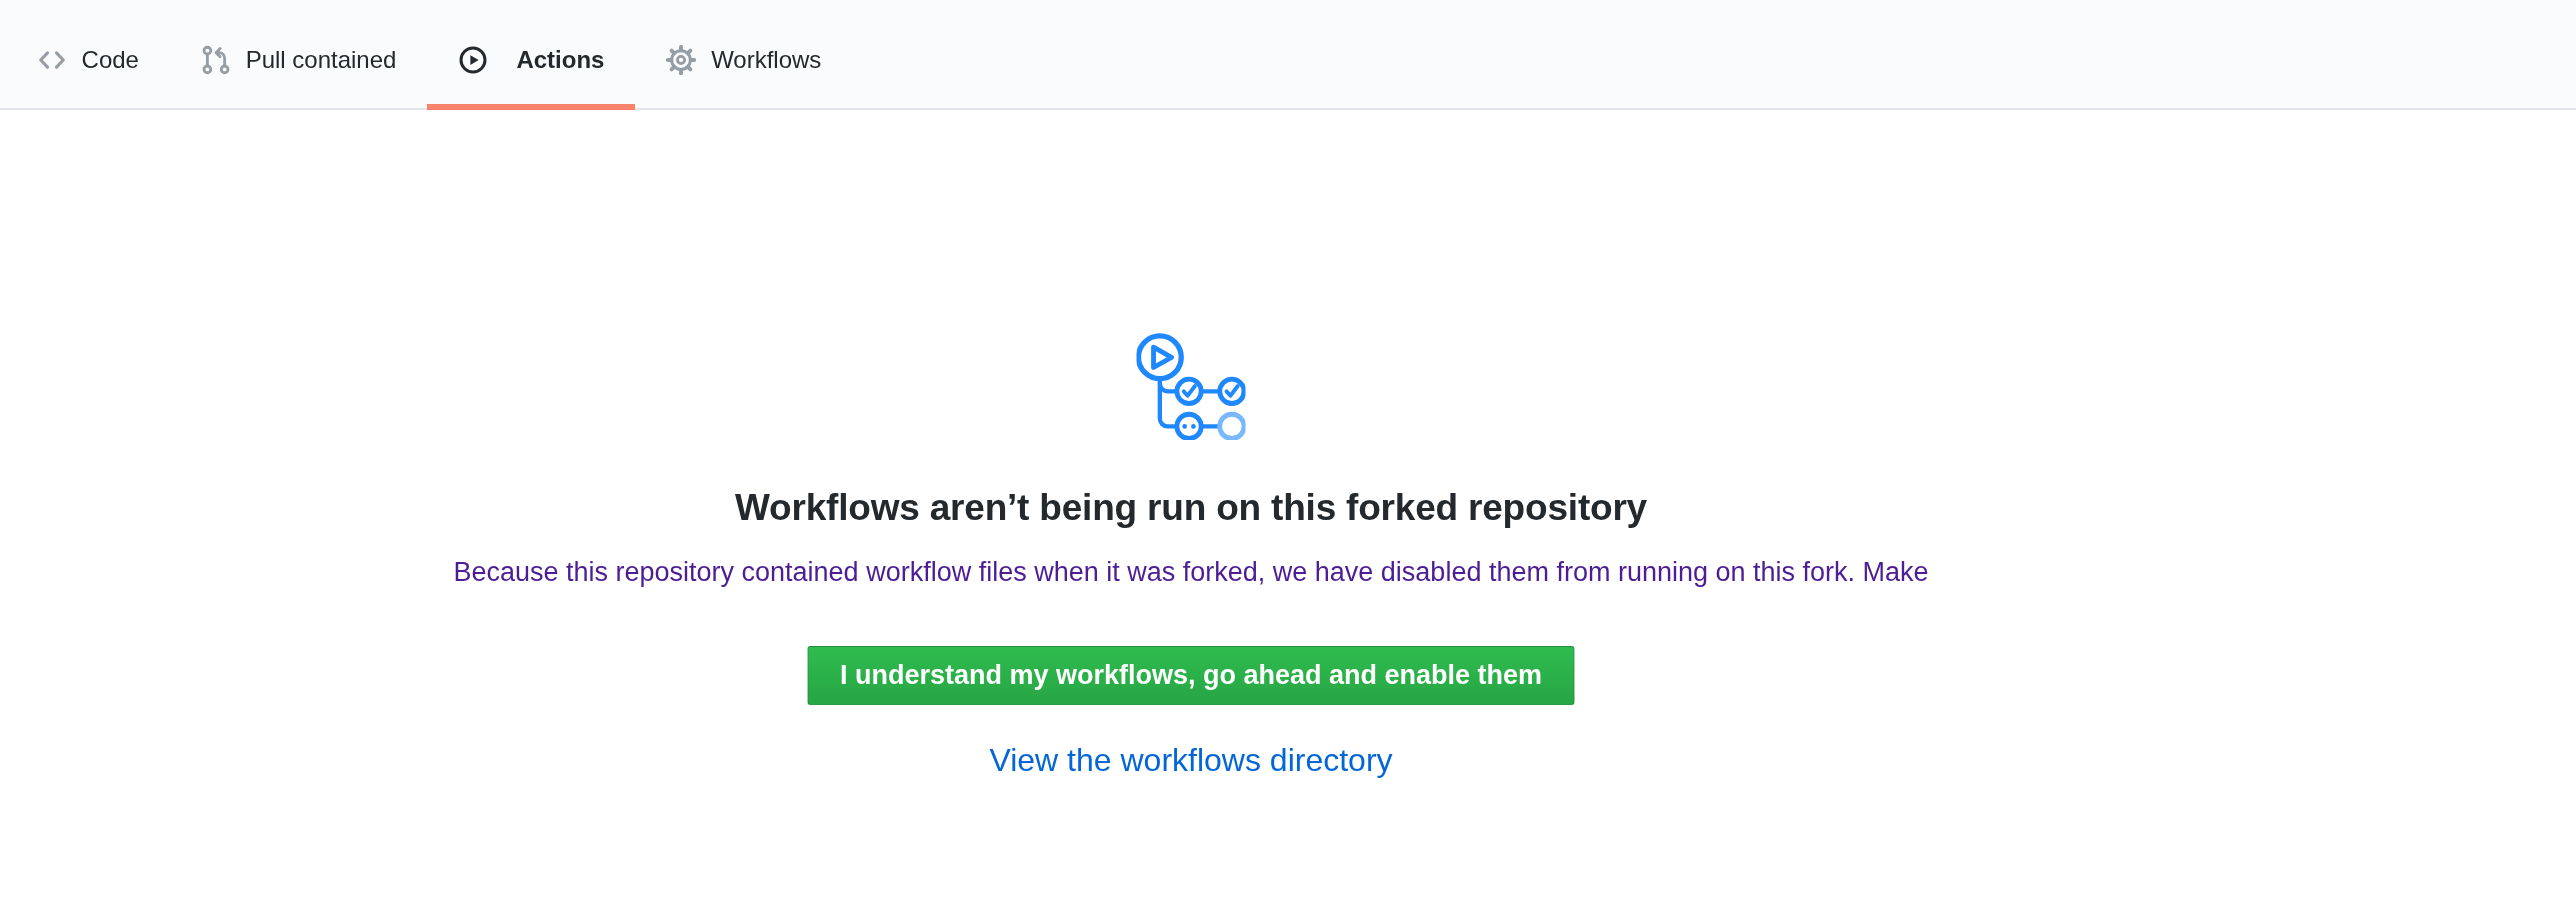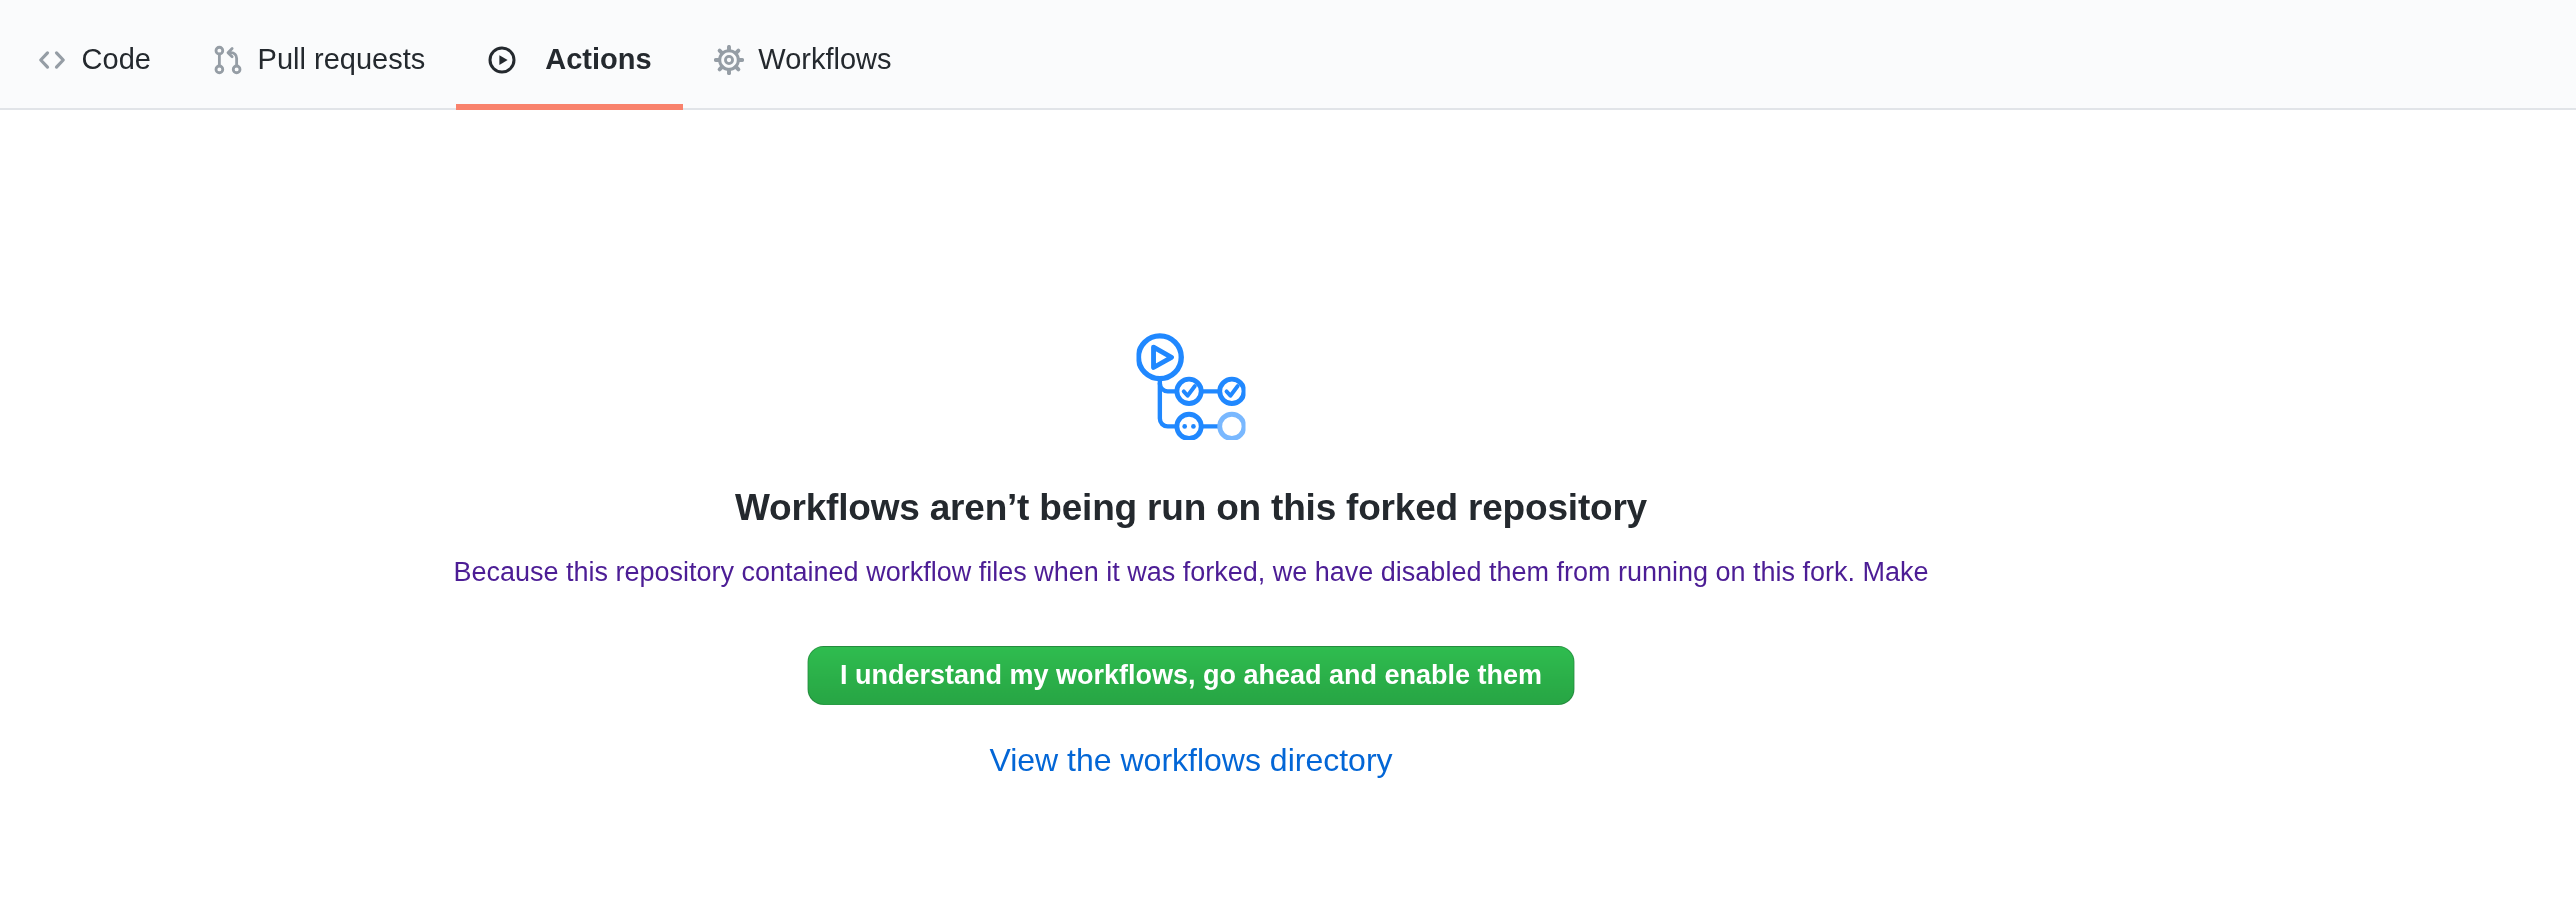--- a/index.html
+++ b/index.html
@@ -23,21 +23,21 @@
     display: flex;
     align-items: stretch;
     padding-left: 5.9px;
   }
   .tab {
     position: relative;
     display: flex;
     align-items: center;
     gap: 14.7px;
     padding: 0 31px;
-    font-size: 29px;
+    font-size: 24px;
     color: #24292e;
     cursor: pointer;
     white-space: nowrap;
     margin-top: 11px;
   }
   .tab .ticon { display: flex; align-items: center; }
   .tab .ticon svg { display: block; }
   .tab.active { font-weight: 700; gap: 28px; }
   .tab.active::after {
     content: "";
@@ -78,21 +78,21 @@
   .bs-desc .desc-line { display: block; }
   .bs-button {
     display: inline-block;
     box-sizing: border-box;
     height: 59px;
     line-height: 57px;
     padding: 0 31px;
     background: #28a745;
     background-image: linear-gradient(-180deg, #2fbc4f 0%, #28a745 90%);
     border: 1px solid rgba(27,31,35,0.2);
-    border-radius: 16px;
+    border-radius: 3px;
     color: #ffffff;
     font-size: 27px;
     font-weight: 700;
     font-family: "Liberation Sans", sans-serif;
     cursor: pointer;
     margin-bottom: 39px;
   }
   .bs-link {
     display: block;
     font-size: 32px;
@@ -121,21 +121,21 @@
     <span class="ticon">
       <svg width="30" height="30" viewBox="0 0 16 16" fill="none" stroke="#959da5" stroke-width="1.5" stroke-linecap="round" stroke-linejoin="round">
         <circle cx="3.4" cy="3" r="1.8"></circle>
         <line x1="3.4" y1="4.9" x2="3.4" y2="11.1"></line>
         <circle cx="3.4" cy="13" r="1.8"></circle>
         <circle cx="12.6" cy="13" r="1.8"></circle>
         <path d="M12.6 11.1 V7 a2.9 2.9 0 0 0 -2.9 -2.9 H8.6"></path>
         <path d="M10.2 1.9 L8 4.1 L10.2 6.3"></path>
       </svg>
     </span>
-    <span>Pull requests</span>
+    <span>Pull contained</span>
   </div>
 
   <div class="tab active">
     <span class="ticon">
       <svg width="30" height="30" viewBox="0 0 16 16" fill="none">
         <circle cx="8" cy="8" r="6.4" stroke="#24292e" stroke-width="1.6"></circle>
         <path d="M6.6 5.4 L11 8 L6.6 10.6 Z" fill="#24292e"></path>
       </svg>
     </span>
     <span>Actions</span>

